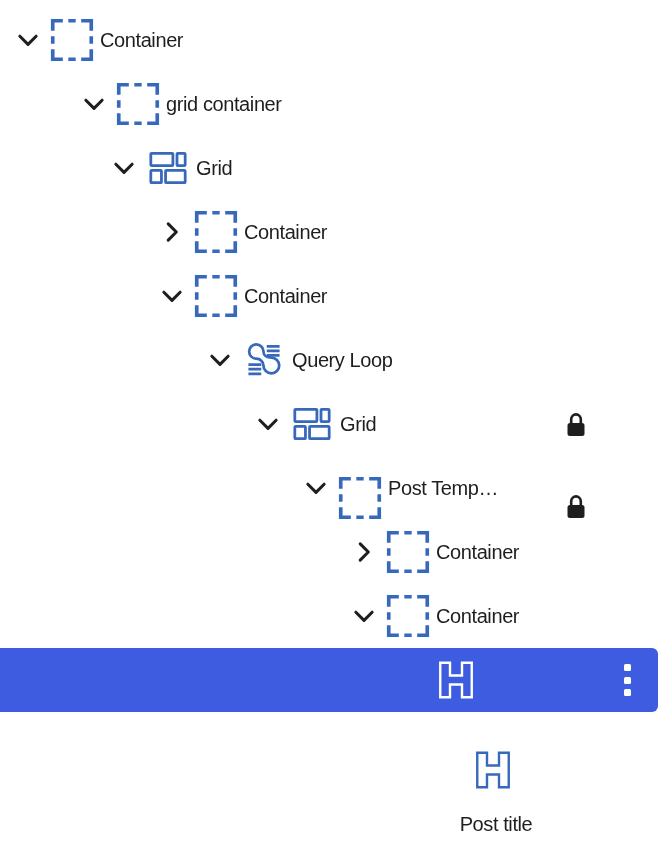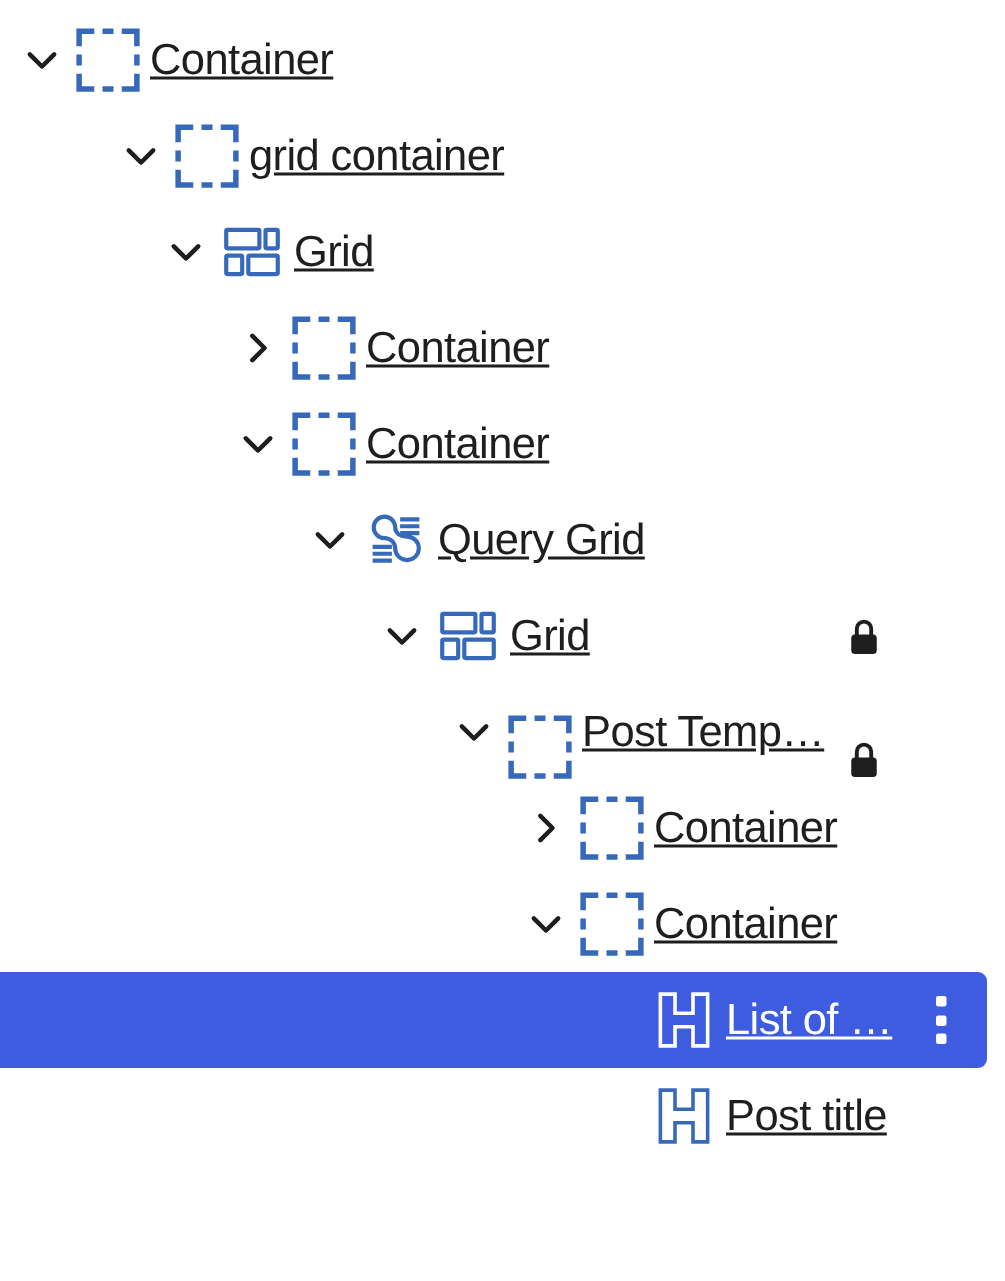--- a/index.html
+++ b/index.html
@@ -51,26 +51,25 @@
     height: 44px;
     flex: 0 0 44px;
     display: flex;
     align-items: center;
     justify-content: center;
     color: var(--icon-blue, #3769bb);
   }
   .row.selected .block-icon { color: var(--selected-text, #ffffff); }
   .label {
     margin-left: 6px;
-    font-size: 29px;
+    font-size: 20px;
     letter-spacing: -0.4px;
     color: var(--text, #1e1e1e);
     white-space: nowrap;
     line-height: 64px;
-    text-decoration: underline;
   }
   .row.selected .label { color: var(--selected-text, #ffffff); }
   .lock-badge {
     margin-left: auto;
     display: flex;
     align-items: center;
     color: var(--text, #1e1e1e);
   }
   .options-btn {
     position: absolute;
@@ -170,21 +169,21 @@
           <svg width="26" height="26" viewBox="0 0 24 24" fill="none">
             <path d="M4.5 8.5 L12 16 L19.5 8.5" stroke="currentColor" stroke-width="2.8" stroke-linecap="round" stroke-linejoin="round"></path>
           </svg>
         </span>
         <span class="block-icon">
           <svg width="44" height="44" viewBox="0 0 24 24" fill="none">
             <path d="M11.7 7.4 C11.7 5.25 9.96 3.5 7.8 3.5 C5.64 3.5 3.9 5.25 3.9 7.4 C3.9 9.56 5.64 11.3 7.8 11.3 C10 11.3 11.7 13 11.7 15 C11.7 17.4 13.65 19.3 16 19.3 C18.4 19.3 20.3 17.4 20.3 15 C20.3 12.65 18.4 10.75 16 10.75 C13.65 10.75 11.7 9.6 11.7 7.4 Z" stroke="currentColor" stroke-width="1.5"></path>
             <path d="M13.5 4.5H20.5 M13.5 7H20.5 M13.5 9.5H20.5 M3.5 14.5H10.5 M3.5 17H10.5 M3.5 19.5H10.5" stroke="currentColor" stroke-width="1.5"></path>
           </svg>
         </span>
-        <span class="label">Query Grid</span>
+        <span class="label">Query Loop</span>
       </div>
       <div class="row" style="padding-left: 254px;">
         <span class="expander">
           <svg width="26" height="26" viewBox="0 0 24 24" fill="none">
             <path d="M4.5 8.5 L12 16 L19.5 8.5" stroke="currentColor" stroke-width="2.8" stroke-linecap="round" stroke-linejoin="round"></path>
           </svg>
         </span>
         <span class="block-icon">
           <svg width="40" height="36" viewBox="0 0 24 22" fill="none">
             <rect x="1.5" y="2" width="13.5" height="7.5" rx="0.5" stroke="currentColor" stroke-width="1.7"></rect>
@@ -246,28 +245,27 @@
         </span>
         <span class="label">Container</span>
       </div>
       <div class="row selected" style="padding-left: 398px;">
         <span class="expander"></span>
         <span class="block-icon">
           <svg width="36" height="40" viewBox="0 0 24 26" fill="none">
             <path d="M1.5 1.5 H8 V10 H16 V1.5 H22.5 V24.5 H16 V16 H8 V24.5 H1.5 Z" stroke="currentColor" stroke-width="1.6" stroke-linejoin="miter"></path>
           </svg>
         </span>
-        <span class="label">List of …</span>
         <span class="options-btn">
           <span class="dot"></span>
           <span class="dot"></span>
           <span class="dot"></span>
         </span>
       </div>
-      <div class="row" style="padding-left: 398px;">
+      <div class="row" style="padding-left: 398px; flex-direction: column;">
         <span class="expander"></span>
         <span class="block-icon">
           <svg width="36" height="40" viewBox="0 0 24 26" fill="none">
             <path d="M1.5 1.5 H8 V10 H16 V1.5 H22.5 V24.5 H16 V16 H8 V24.5 H1.5 Z" stroke="currentColor" stroke-width="1.6" stroke-linejoin="miter"></path>
           </svg>
         </span>
         <span class="label">Post title</span>
       </div>
     </div>
 </div>

